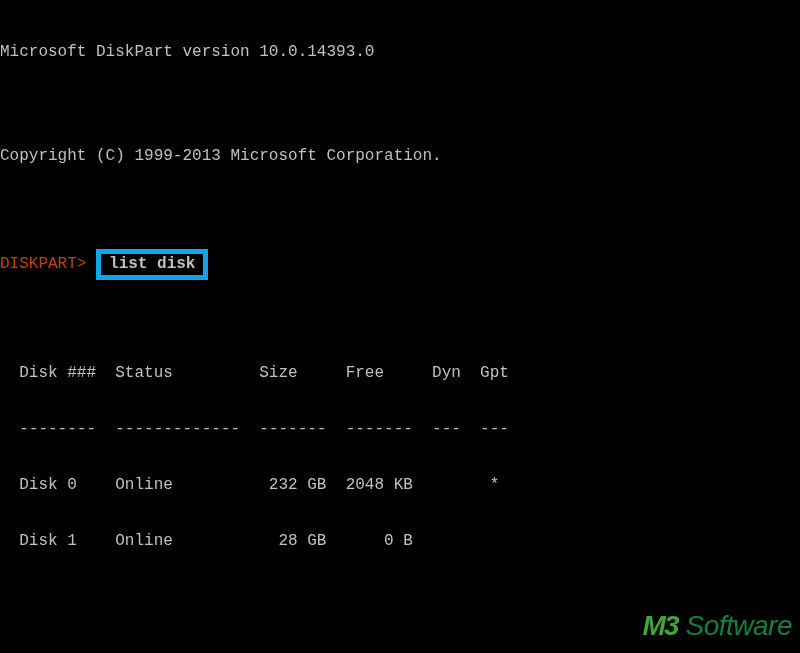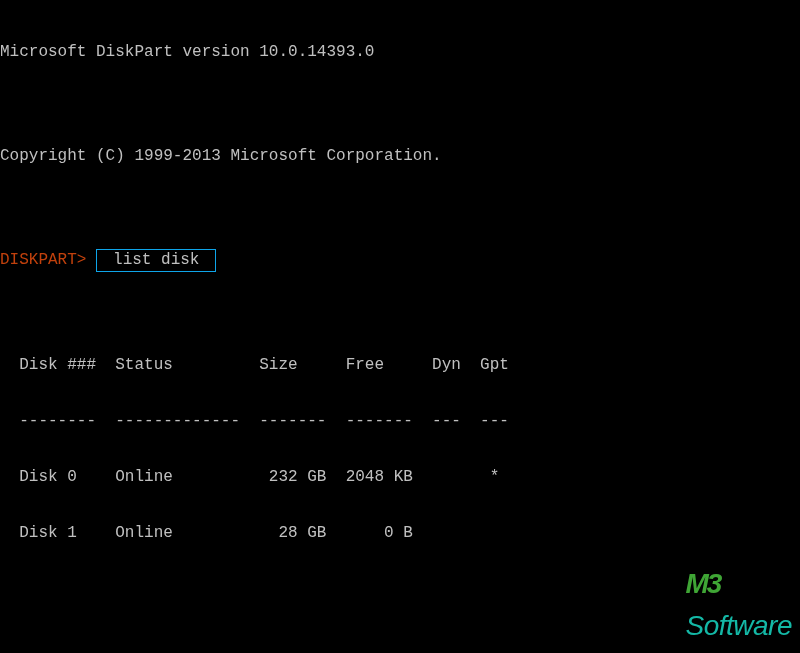--- a/index.html
+++ b/index.html
@@ -14,41 +14,41 @@
       overflow: hidden;
       position: relative;
     }
     .terminal {
       padding: 8px 2px 8px 0px;
       white-space: pre;
     }
     .line { display: block; margin-top: 8px; }
     .prompt { color: #c2410c; }
     .cmd-highlight {
-      border: 1px solid #0ea5e9;
-      padding: 0px 16px;
+      border: 5px solid #0ea5e9;
+      padding: 0px 8px;
       display: inline-block;
       line-height: 1.3;
       margin: 1px 0;
+      font-weight: bold;
     }
     .watermark {
       position: absolute;
       bottom: 6px;
       right: 8px;
       font-family: Arial, Helvetica, sans-serif;
       font-size: 28px;
       font-weight: 700;
       font-style: italic;
       display: flex;
       align-items: baseline;
-      gap: 0;
-      flex-direction: column;
+      gap: 8px;
     }
     .watermark .m3 { color: #3fa535; letter-spacing: -2px; }
-    .watermark .soft { color: #14b8a6; font-weight: 500; letter-spacing: -0.5px; }
+    .watermark .soft { color: #15803d; font-weight: 500; letter-spacing: -0.5px; }
     .blank { display:block; height: 1.5em; }
   </style>
 </head>
 <body>
 
 <div class="terminal">
 <span class="line">Microsoft DiskPart version 10.0.14393.0</span>
 <span class="blank"></span>
 <span class="line">Copyright (C) 1999-2013 Microsoft Corporation.</span>
 <span class="blank"></span>

